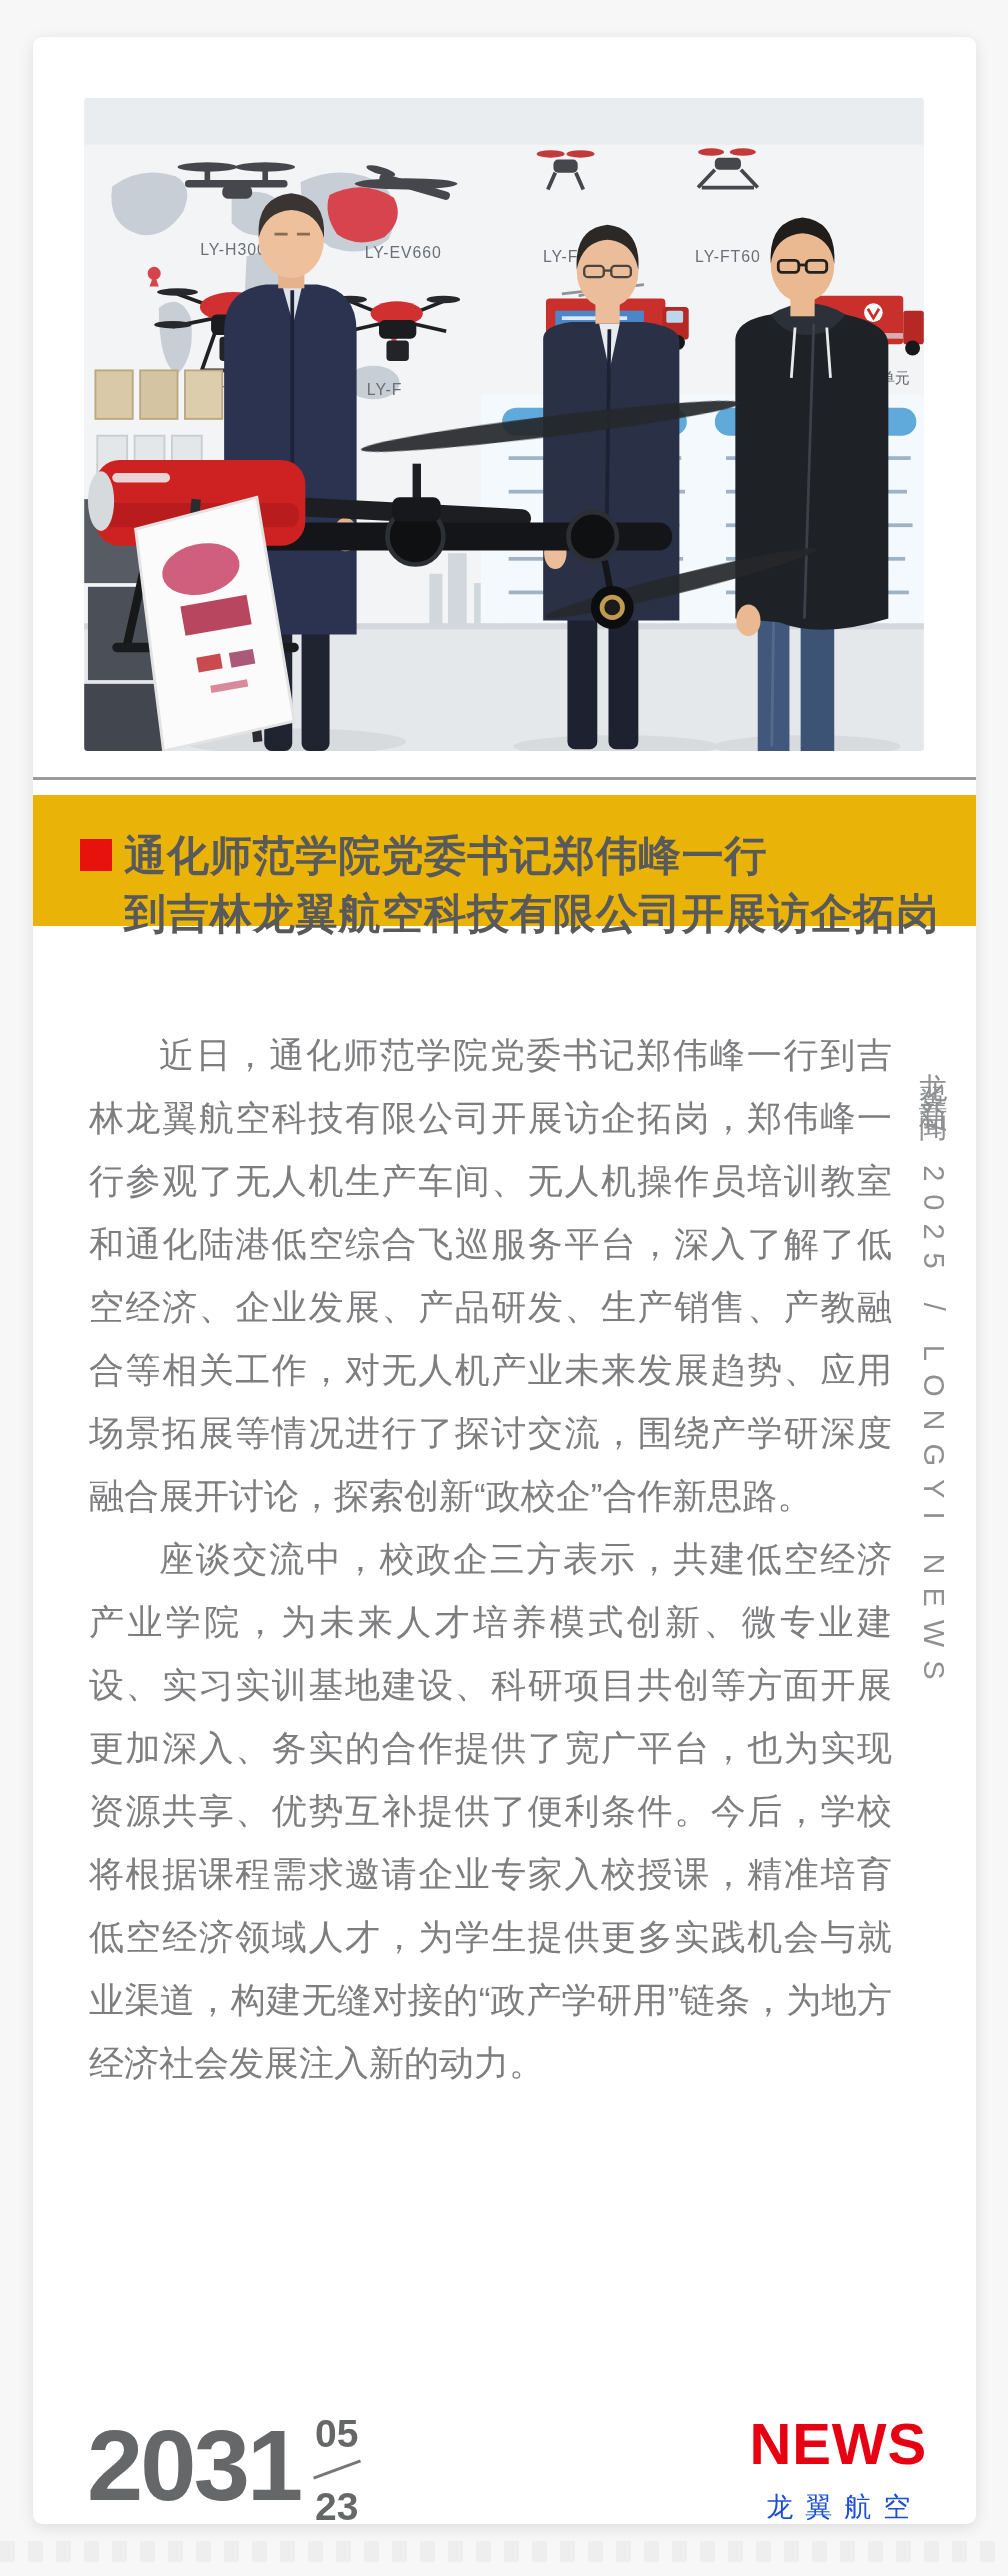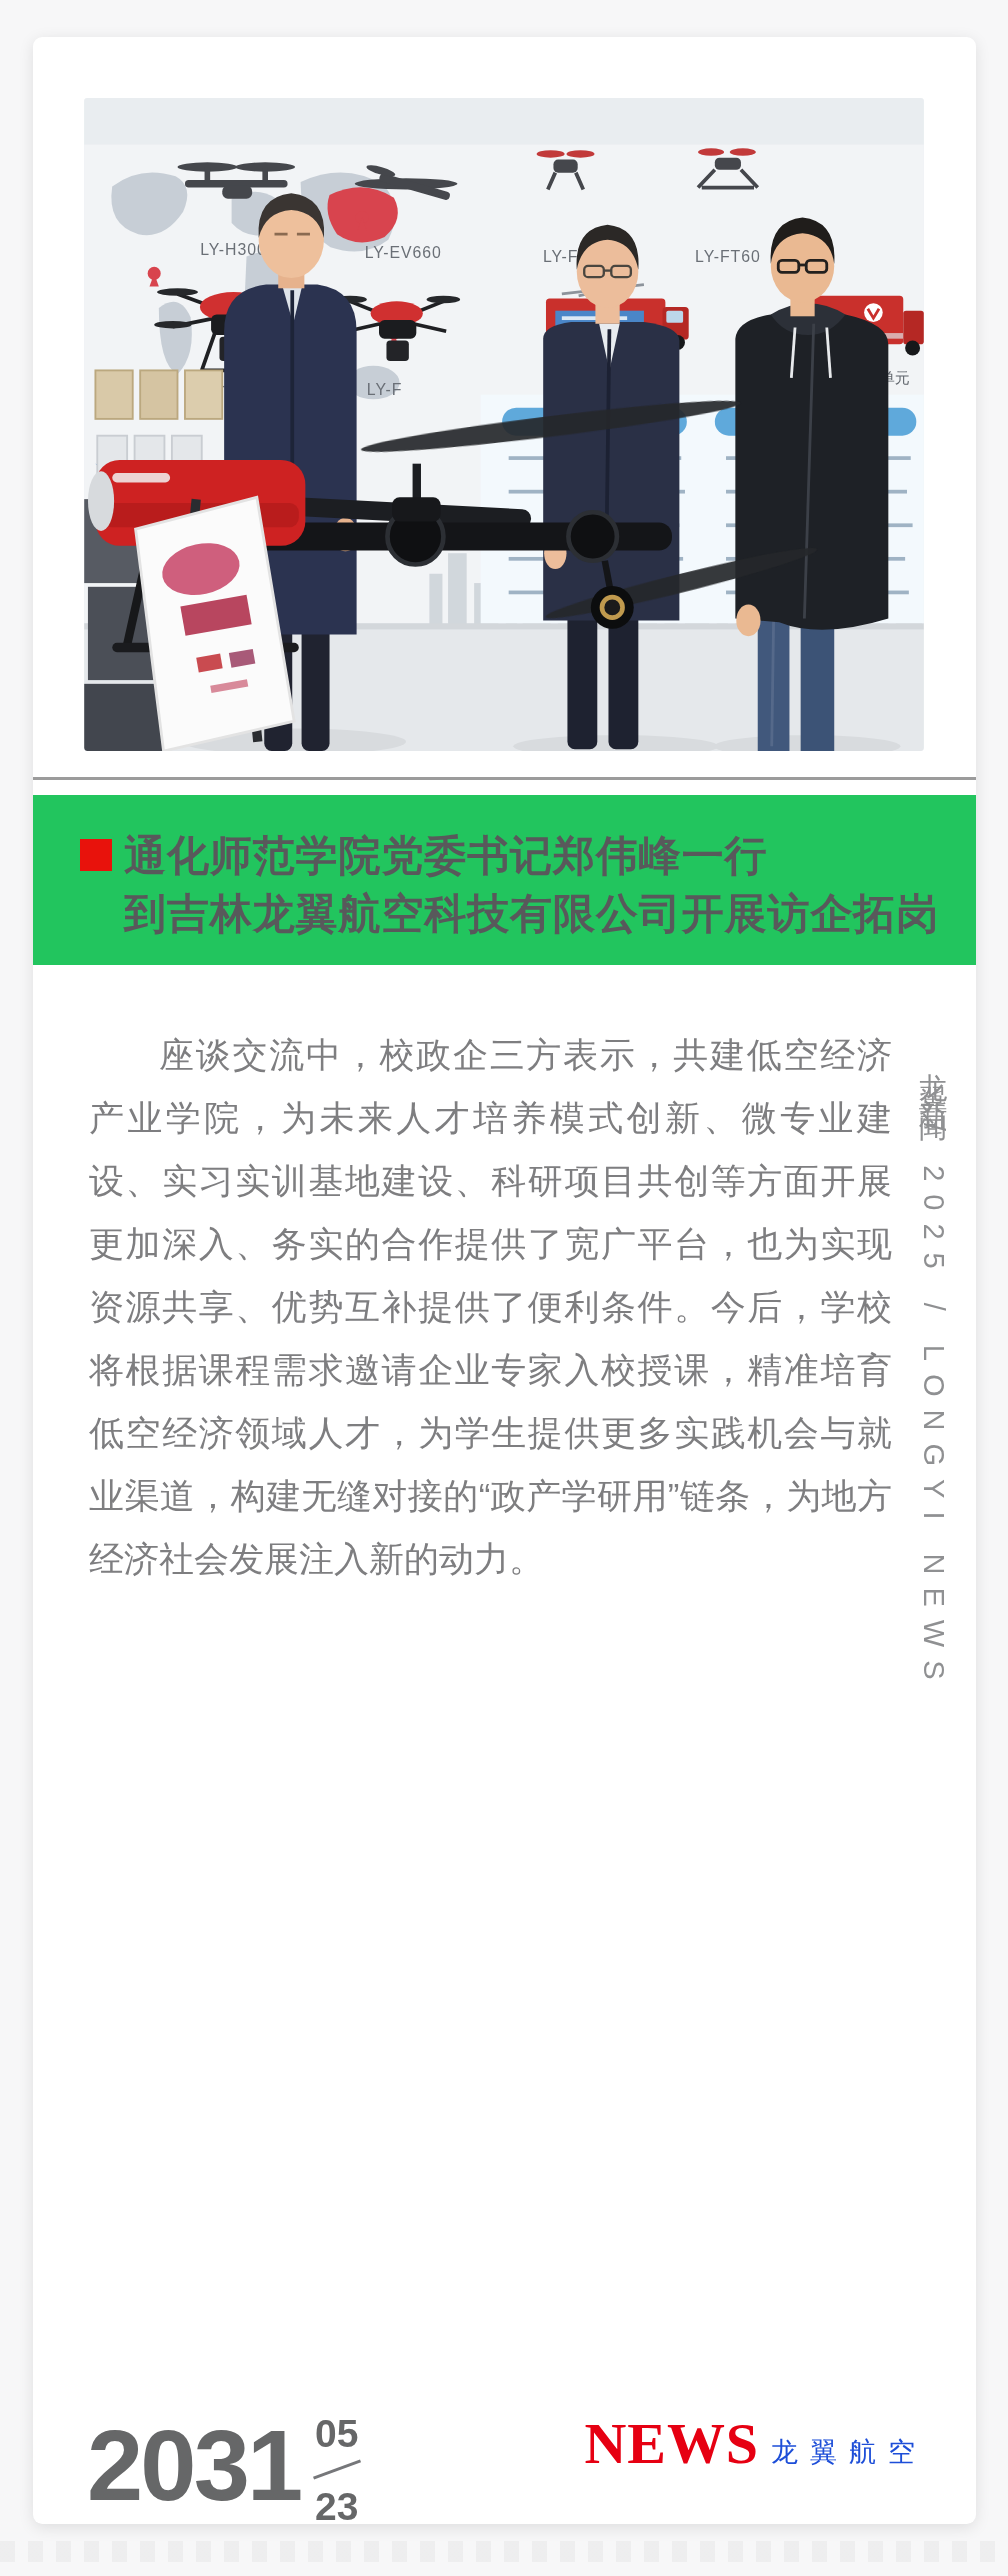--- a/index.html
+++ b/index.html
@@ -3,36 +3,36 @@
 <meta charset="utf-8">
 <style>
   html,body{margin:0;padding:0;}
   .page{position:relative;width:1008px;height:2576px;background:#f7f7f8;overflow:hidden;
         font-family:"Liberation Sans",sans-serif;}
   .card{position:absolute;left:33px;top:37px;width:943px;height:2487px;background:#ffffff;
         border-radius:9.3px;box-shadow:0 3.7px 15px rgba(0,0,0,0.10);}
   .photo{position:absolute;left:51px;top:61px;width:840px;height:653px;border-radius:3.7px;
          overflow:hidden;background:#eef1f4;}
   .divider{position:absolute;left:0;top:740px;width:100%;height:2.8px;background:#9b9b9b;}
-  .banner{position:absolute;left:0;top:758px;width:100%;height:170px;background:#22c55e;
+  .banner{position:absolute;left:0;top:758px;width:100%;height:131px;background:#eab308;
           display:flex;padding:32px 0 0 47px;box-sizing:border-box;}
   .bullet{width:32px;height:32px;background:#e8120c;margin-top:12px;flex:none;}
   .headline{margin-left:12px;font-size:42px;font-weight:bold;color:#58595b;line-height:58px;letter-spacing:0.9px;}
   .headline span{display:block;}
   .article{position:absolute;left:56px;top:986px;width:803px;font-size:35px;line-height:63px;
            color:#7e7e80;text-align:justify;}
   .article p{margin:0;text-indent:2em;}
   .vside{position:absolute;right:22.4px;top:1013px;height:1036px;writing-mode:vertical-rl;
          font-size:29px;color:#8f9092;letter-spacing:13px;}
   .date-block{position:absolute;left:54px;top:2369px;display:flex;align-items:center;}
   .date-year{font-size:101px;font-weight:bold;color:#666768;letter-spacing:-2.8px;line-height:1;}
   .date-md{display:flex;flex-direction:column;align-items:center;margin-left:11.2px;margin-top:7.5px;gap:11px;}
   .date-md .num{font-size:39px;font-weight:bold;color:#666768;line-height:1;}
   .date-md .sep{width:50px;height:2.8px;background:#76777a;transform:rotate(-20deg);margin:4.7px 0;}
-  .news-block{position:absolute;right:49px;top:2378px;display:flex;flex-direction:row;align-items:center;font-family:Liberation Serif, serif;}
+  .news-block{position:absolute;right:49px;top:2378px;display:flex;flex-direction:column;align-items:center;}
   .news-word{font-size:58px;font-weight:bold;color:#e60012;line-height:1;letter-spacing:0.9px;}
   .news-brand{font-size:27px;color:#1d4ed8;letter-spacing:12px;text-indent:12px;margin-top:16px;}
   .bottom-pattern{position:absolute;left:0;top:2541px;width:100%;height:20.5px;opacity:.65;
         background:repeating-linear-gradient(90deg,#e9e9ea 0 15px,#f7f7f8 15px 28px);}
   svg text{font-family:"Liberation Sans",sans-serif;}
 </style>
 </head>
 <body>
 
 <div class="page">
@@ -320,20 +320,21 @@
 
     <div class="banner">
       <div class="bullet"></div>
       <div class="headline">
         <span>通化师范学院党委书记郑伟峰一行</span>
         <span>到吉林龙翼航空科技有限公司开展访企拓岗</span>
       </div>
     </div>
 
     <div class="article">
+      <p>近日，通化师范学院党委书记郑伟峰一行到吉林龙翼航空科技有限公司开展访企拓岗，郑伟峰一行参观了无人机生产车间、无人机操作员培训教室和通化陆港低空综合飞巡服务平台，深入了解了低空经济、企业发展、产品研发、生产销售、产教融合等相关工作，对无人机产业未来发展趋势、应用场景拓展等情况进行了探讨交流，围绕产学研深度融合展开讨论，探索创新“政校企”合作新思路。</p>
       <p>座谈交流中，校政企三方表示，共建低空经济产业学院，为未来人才培养模式创新、微专业建设、实习实训基地建设、科研项目共创等方面开展更加深入、务实的合作提供了宽广平台，也为实现资源共享、优势互补提供了便利条件。今后，学校将根据课程需求邀请企业专家入校授课，精准培育低空经济领域人才，为学生提供更多实践机会与就业渠道，构建无缝对接的“政产学研用”链条，为地方经济社会发展注入新的动力。</p>
     </div>
 
     <div class="vside">龙翼新闻 / 2025 / LONGYI NEWS</div>
 
     <div class="date-block">
       <div class="date-year">2031</div>
       <div class="date-md">
         <span class="num">05</span>
         <span class="sep"></span>

